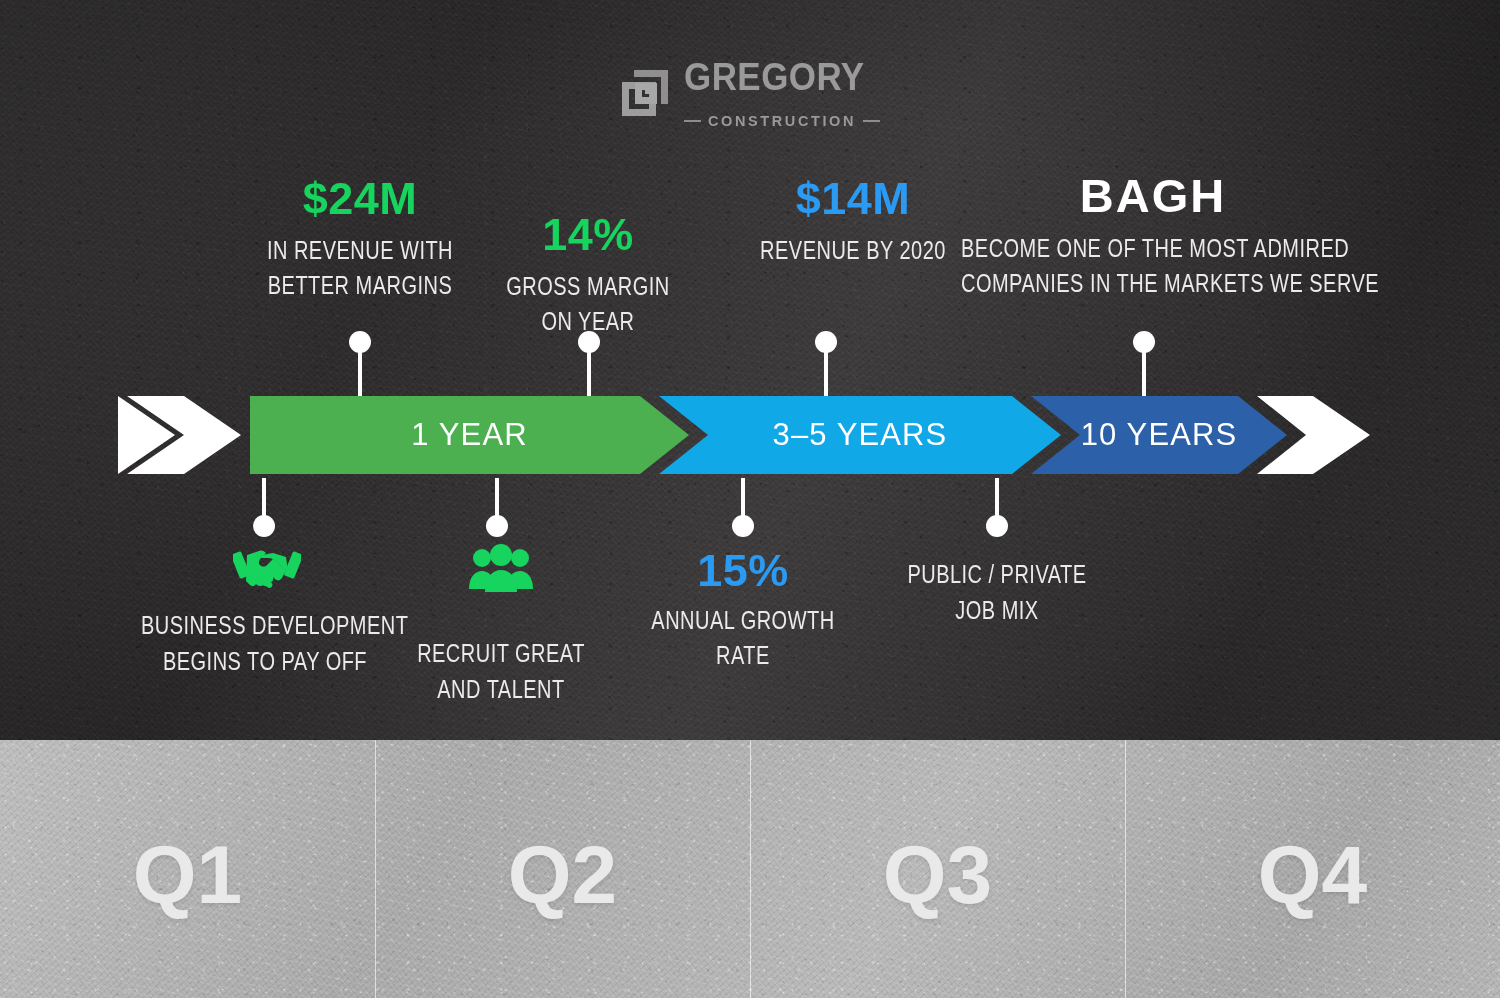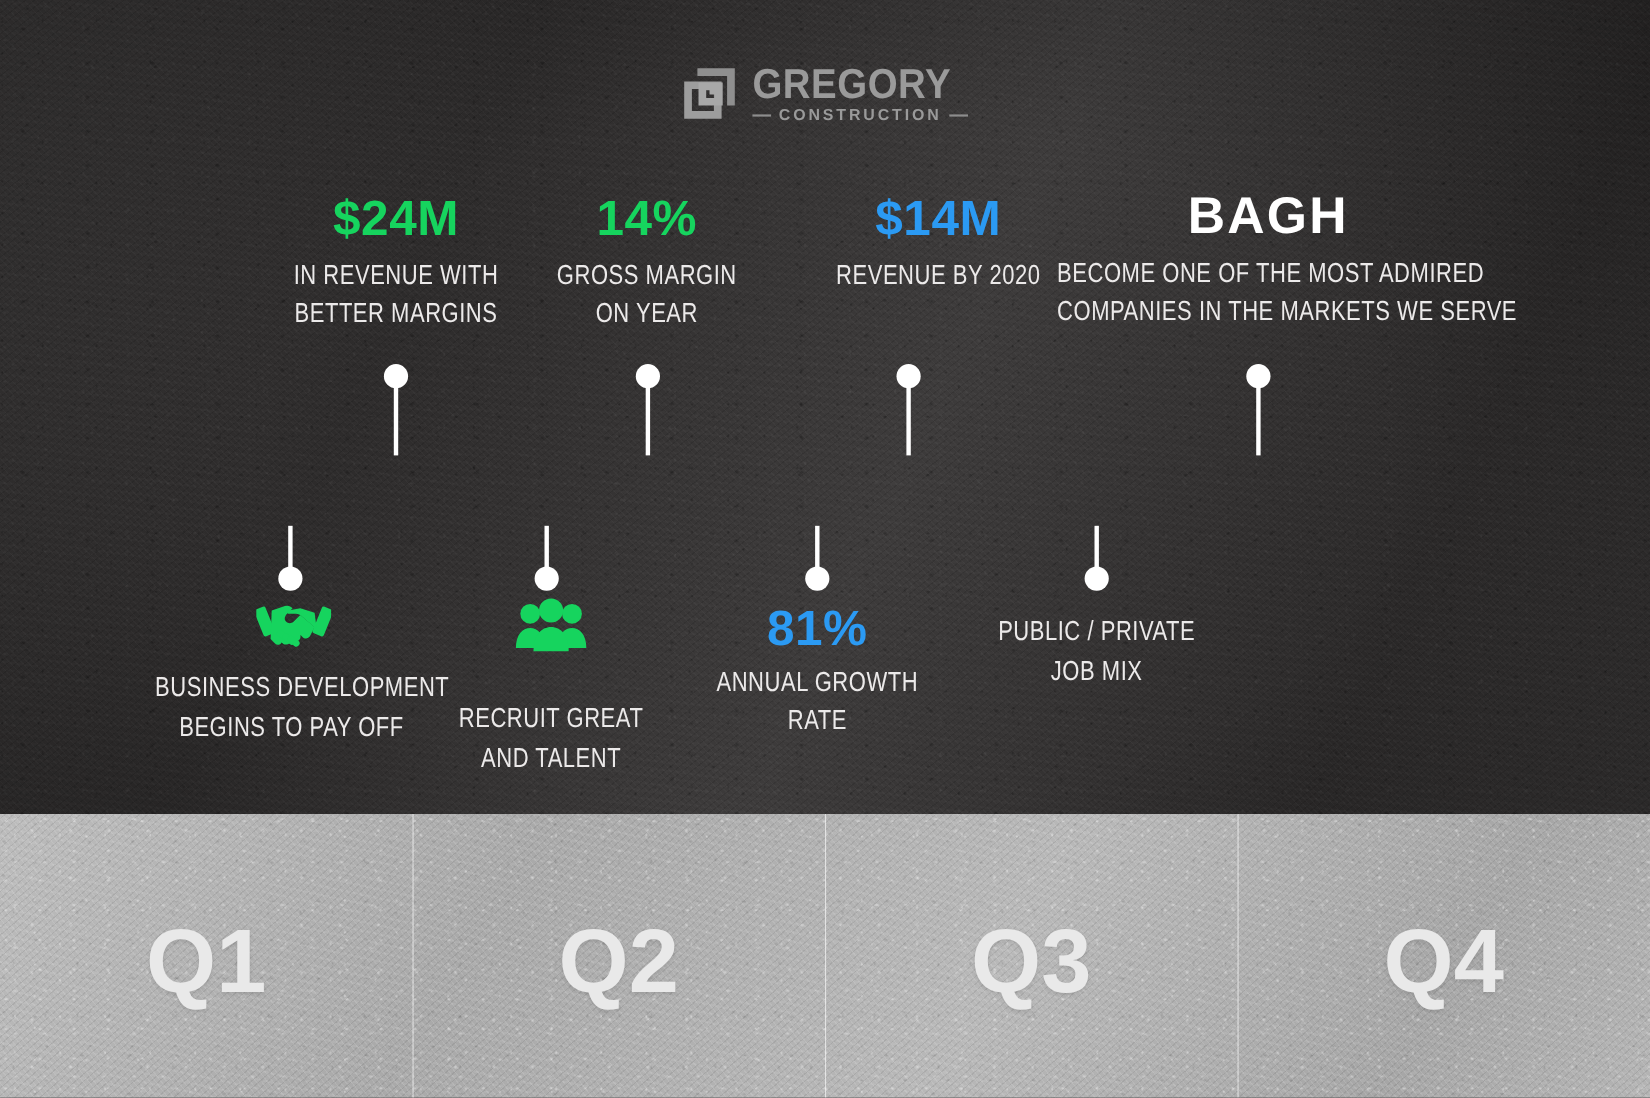--- a/index.html
+++ b/index.html
@@ -77,21 +77,21 @@
     letter-spacing: 0.5px;
     color: #9a9a9a;
     line-height: 1;
     transform: scaleX(0.92);
     transform-origin: left center;
   }
   .logo-sub {
     display: flex;
     align-items: center;
     gap: 7px;
-    margin-top: 2px;
+    margin-top: 18px;
     width: 100%;
   }
   .logo-sub .rule { flex: 1 1 auto; height: 2px; background: #8d8d8d; min-width: 14px; }
   .logo-sub-text {
     font-family: "Liberation Sans", sans-serif;
     font-weight: 700;
     font-size: 14.5px;
     letter-spacing: 2.6px;
     color: #9a9a9a;
     line-height: 1;
@@ -239,21 +239,21 @@
     </div>
   </div>
 
   <div class="stat top" style="left:160px; top:176px; width:400px;">
     <div class="big" style="color:#16d45e;">$24M</div>
     <div class="desc">IN REVENUE WITH</div>
     <div class="desc" style="margin-top:0;">BETTER MARGINS</div>
   </div>
 
   <div class="stat top" style="left:428px; top:176px; width:320px;">
-    <div class="big" style="color:#16d45e;">14%</div>
+    <div class="big" style="color:#16d45e;margin-top:36px;">14%</div>
     <div class="desc">GROSS MARGIN</div>
     <div class="desc" style="margin-top:0;">ON YEAR</div>
   </div>
 
   <div class="stat top" style="left:673px; top:176px; width:360px;">
     <div class="big" style="color:#2b9af3;">$14M</div>
     <div class="desc">REVENUE BY 2020</div>
   </div>
 
   <div class="stat top" style="left:913px; top:172px; width:480px;">
@@ -272,20 +272,40 @@
   </div>
   <div class="pin down" style="left:815px; top:331px;">
     <div class="dot"></div>
     <div class="stem" style="height:62px;"></div>
   </div>
   <div class="pin down" style="left:1133px; top:331px;">
     <div class="dot"></div>
     <div class="stem" style="height:62px;"></div>
   </div>
 
+  <div class="timeline">
+    <svg width="1500" height="86" viewBox="0 0 1500 86">
+
+      <g>
+        <path d="M118 4 L175 43 L118 82 Z" fill="#ffffff"></path>
+        <path d="M184 4 L241 43 L184 82 L184 82 L127 82 L184 43 L127 4 Z" fill="#ffffff"></path>
+      </g>
+
+      <path d="M250 4 H640 L689 43 L640 82 H250 Z" fill="#4caf50"></path>
+
+      <path d="M659 4 H1012 L1061 43 L1012 82 H659 L708 43 Z" fill="#11a8e8"></path>
+
+      <path d="M1031 4 H1238 L1287 43 L1238 82 H1031 L1080 43 Z" fill="#2c61a9"></path>
+
+      <path d="M1257 4 H1313 L1370 43 L1313 82 H1257 L1306 43 Z" fill="#ffffff"></path>
+    </svg>
+    <div class="seg-label" style="left:250px; width:439px;">1 YEAR</div>
+    <div class="seg-label" style="left:659px; width:402px;">3–5 YEARS</div>
+    <div class="seg-label" style="left:1031px; width:256px;">10 YEARS</div>
+  </div>
 
   <div class="pin up" style="left:253px; top:478px;">
     <div class="stem" style="height:38px;"></div>
     <div class="dot"></div>
   </div>
   <div class="pin up" style="left:486px; top:478px;">
     <div class="stem" style="height:38px;"></div>
     <div class="dot"></div>
   </div>
   <div class="pin up" style="left:732px; top:478px;">
@@ -328,21 +348,21 @@
     <div class="desc" style="margin-top:0;">BUSINESS DEVELOPMENT</div>
     <div class="desc" style="margin-top:0;">BEGINS TO PAY OFF</div>
   </div>
 
   <div class="stat bot" style="left:376px; top:636px; width:250px;">
     <div class="desc" style="margin-top:0;">RECRUIT GREAT</div>
     <div class="desc" style="margin-top:0;">AND TALENT</div>
   </div>
 
   <div class="stat bot" style="left:618px; top:548px; width:250px;">
-    <div class="big" style="color:#2b9af3;">81%</div>
+    <div class="big" style="color:#2b9af3;">15%</div>
     <div class="desc">ANNUAL GROWTH</div>
     <div class="desc" style="margin-top:0;">RATE</div>
   </div>
 
   <div class="stat bot" style="left:872px; top:548px; width:250px;">
     <div class="desc">PUBLIC / PRIVATE</div>
     <div class="desc" style="margin-top:0;">JOB MIX</div>
   </div>
 
   <div class="quarters">

